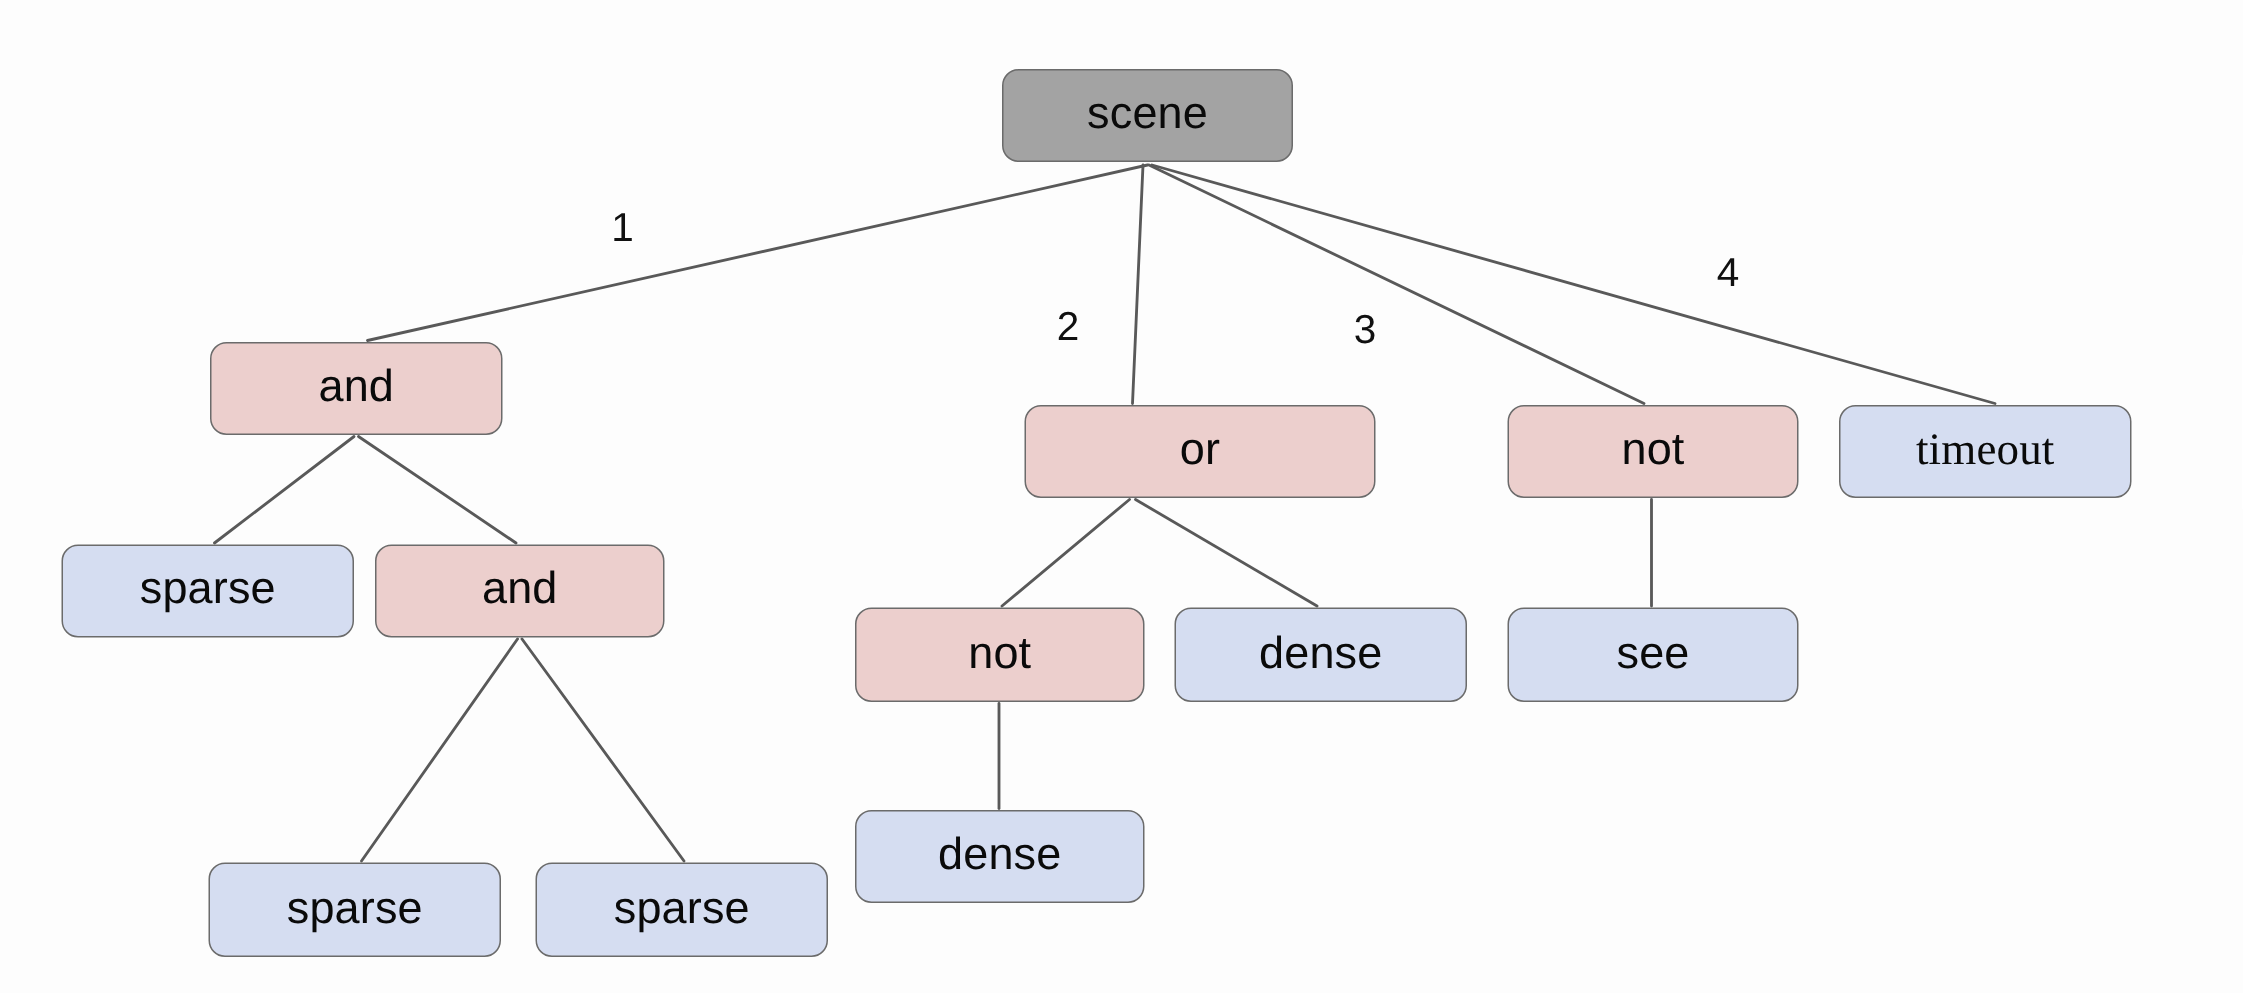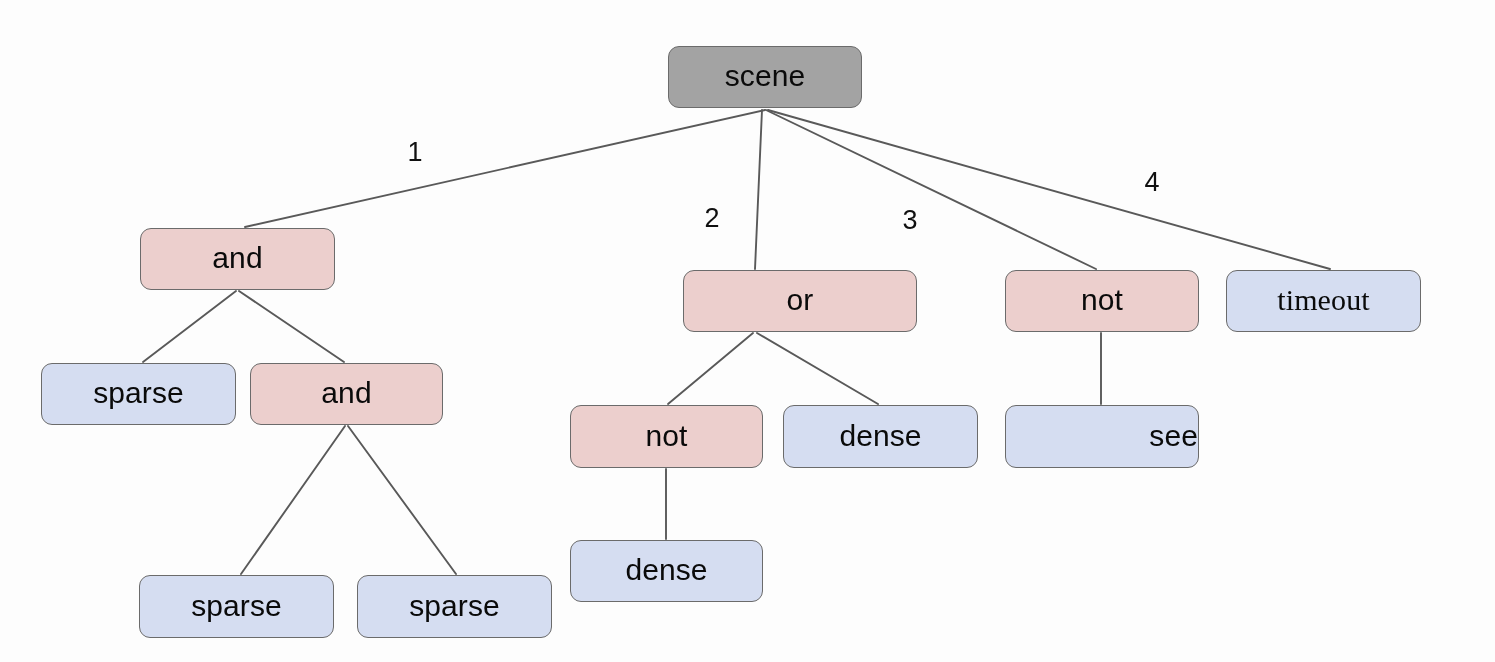--- a/index.html
+++ b/index.html
@@ -91,21 +91,21 @@
       </div>
       <div class="node" style="left: 250px; top: 363px; width: 193px; height: 62px; background: rgb(236, 207, 205); border-color: rgb(107, 107, 107);">
         <span class="node-label">and</span>
       </div>
       <div class="node" style="left: 570px; top: 405px; width: 193px; height: 63px; background: rgb(236, 207, 205); border-color: rgb(107, 107, 107);">
         <span class="node-label">not</span>
       </div>
       <div class="node" style="left: 783px; top: 405px; width: 195px; height: 63px; background: rgb(213, 221, 241); border-color: rgb(107, 107, 107);">
         <span class="node-label">dense</span>
       </div>
-      <div class="node" style="left: 1005px; top: 405px; width: 194px; height: 63px; background: rgb(213, 221, 241); border-color: rgb(107, 107, 107); justify-content: flex-end;">
+      <div class="node" style="left: 1005px; top: 405px; width: 194px; height: 63px; background: rgb(213, 221, 241); border-color: rgb(107, 107, 107);">
         <span class="node-label">see</span>
       </div>
       <div class="node" style="left: 570px; top: 540px; width: 193px; height: 62px; background: rgb(213, 221, 241); border-color: rgb(107, 107, 107);">
         <span class="node-label">dense</span>
       </div>
       <div class="node" style="left: 139px; top: 575px; width: 195px; height: 63px; background: rgb(213, 221, 241); border-color: rgb(107, 107, 107);">
         <span class="node-label">sparse</span>
       </div>
       <div class="node" style="left: 357px; top: 575px; width: 195px; height: 63px; background: rgb(213, 221, 241); border-color: rgb(107, 107, 107);">
         <span class="node-label">sparse</span>

